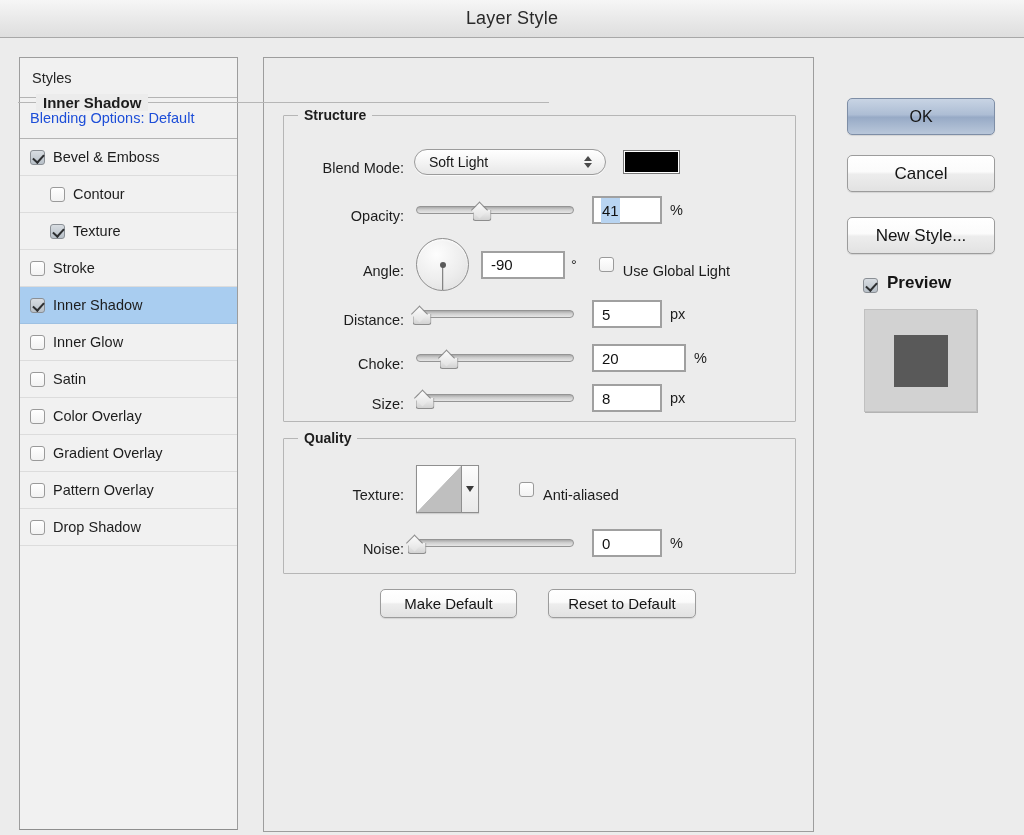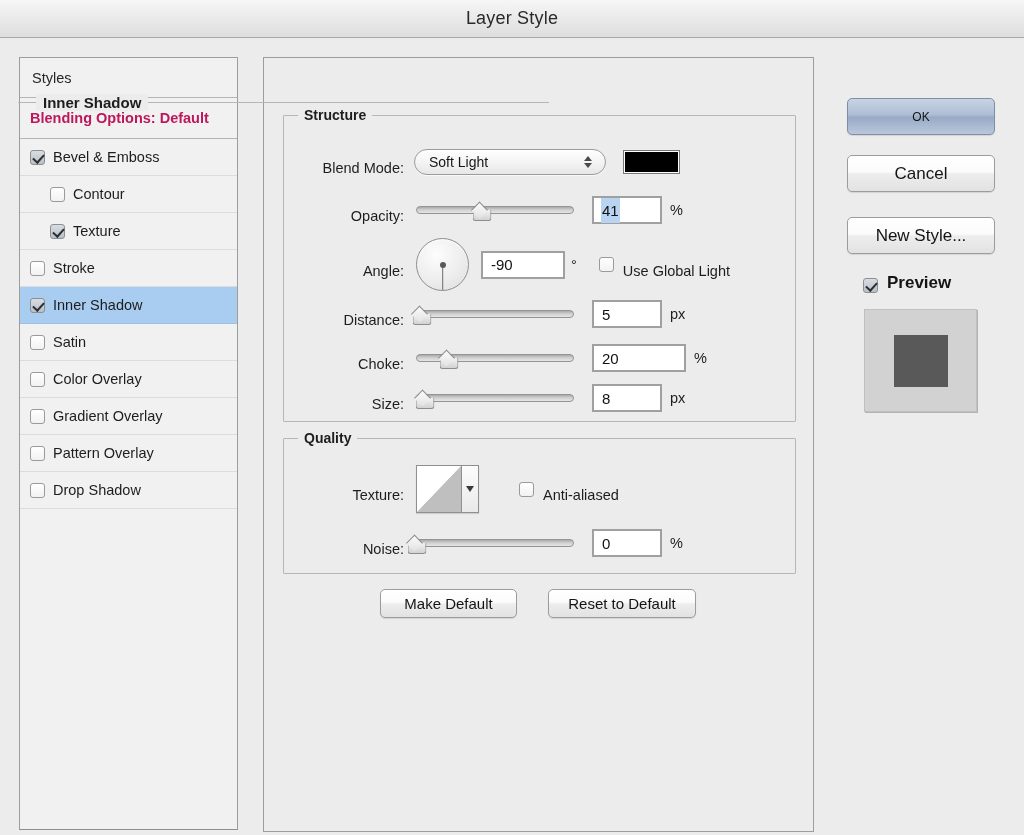--- a/index.html
+++ b/index.html
@@ -35,22 +35,22 @@
     border-bottom-color: #8e8e8e;
   }
   .sidebar-header {
     height: 40px; display: flex; align-items: center;
     padding-left: 12px; font-size: 14.5px; color: #262626;
     border-bottom: 1px solid #b4b4b4;
     background: #f1f1f1;
   }
   .sidebar-blending {
     height: 41px; display: flex; align-items: center;
-    padding-left: 10px; font-size: 14.5px; color: #be185d;
-    font-weight: bold;
+    padding-left: 10px; font-size: 14.5px; color: #1d4ed8;
+    font-weight: normal;
     border-bottom: 1px solid #b4b4b4;
     background: #f1f1f1;
   }
   .effect-row {
     height: 37px; display: flex; align-items: center;
     padding-left: 10px;
     border-bottom: 1px solid #dcdcdc;
     font-size: 14.5px; color: #1d1d1d;
     cursor: default;
   }
@@ -254,21 +254,21 @@
   .btn-default {
     background: linear-gradient(to bottom, #c8d4e4 0%, #adbdd4 45%, #97aac6 52%, #b9c7da 100%);
     border-color: #7e8ea6;
   }
 
   .make-default { position: absolute; left: 117px; top: 533px; width: 139px; height: 29px; }
   .reset-default { position: absolute; left: 285px; top: 533px; width: 150px; height: 29px; }
 
   
   .right-col { position: absolute; left: 847px; top: 18px; width: 152px; }
-  .btn-ok     { position: absolute; left: 0;  top: 41px; width: 148px; height: 37px; font-size: 12px; }
+  .btn-ok     { position: absolute; left: 0;  top: 41px; width: 148px; height: 37px; font-size: 16px; }
   .btn-cancel { position: absolute; left: 0;  top: 98px; width: 148px; height: 37px; font-size: 17px; }
   .btn-newstyle { position: absolute; left: 0; top: 160px; width: 148px; height: 37px; font-size: 17px; }
 
   .preview-row {
     position: absolute; left: 16px; top: 216px;
     display: flex; align-items: flex-end; font-weight: bold;
   }
   .preview-label { margin-left: 9px; font-size: 17px; color: #151515; }
   .preview-thumb {
     position: absolute; left: 17px; top: 252px;
@@ -311,20 +311,24 @@
         <div class="effect-row">
           <div class="cb"></div>
           <span class="effect-label">Stroke</span>
         </div>
         <div class="effect-row selected">
           <div class="cb checked"></div>
           <span class="effect-label">Inner Shadow</span>
         </div>
         <div class="effect-row">
           <div class="cb"></div>
+          <span class="effect-label">Inner Glow</span>
+        </div>
+        <div class="effect-row">
+          <div class="cb"></div>
           <span class="effect-label">Satin</span>
         </div>
         <div class="effect-row">
           <div class="cb"></div>
           <span class="effect-label">Color Overlay</span>
         </div>
         <div class="effect-row">
           <div class="cb"></div>
           <span class="effect-label">Gradient Overlay</span>
         </div>

